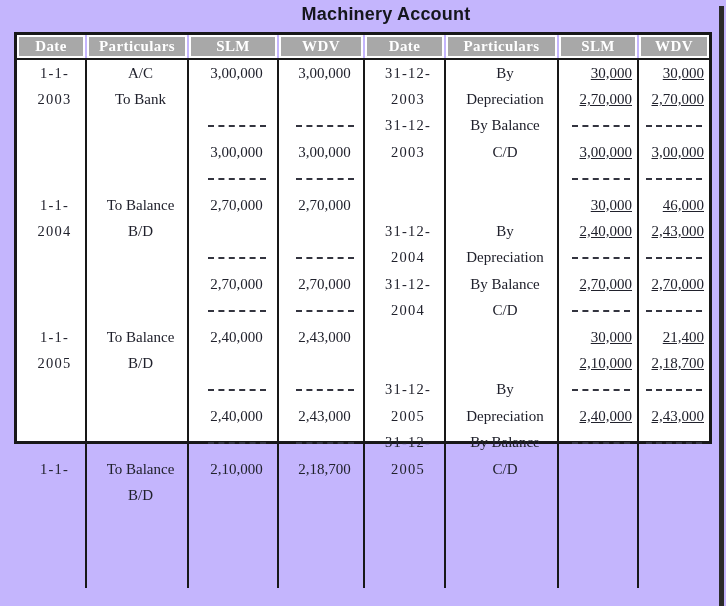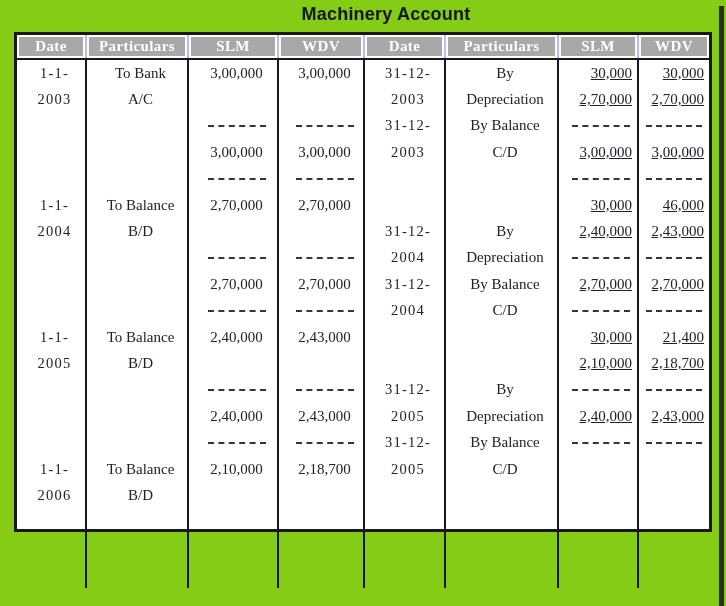--- a/index.html
+++ b/index.html
@@ -1,27 +1,27 @@
 <!DOCTYPE html>
 <html><head>
 <meta charset="utf-8">
 <style>
   html,body{margin:0;padding:0;background:#e8e8e8;}
   .page{
-    position:relative;width:726px;height:606px;background:#84cc16;
+    position:relative;width:726px;height:606px;background:#c4b5fd;
     font-family:"Liberation Serif", serif;color:#20212c;overflow:hidden;
   }
   .title{
     position:absolute;top:4px;left:0;width:726px;text-align:center;
     transform:translateX(23px);
     font-family:"Liberation Sans", sans-serif;font-weight:bold;
     font-size:18px;color:#15161d;letter-spacing:.2px;
   }
   .acct-table{
-    position:absolute;left:14px;top:32px;width:698px;height:500px;
+    position:absolute;left:14px;top:32px;width:698px;height:412px;
     border:3px solid #181818;box-sizing:border-box;background:#fff;
     display:flex;flex-direction:column;
   }
   .header-row{
     display:grid;grid-template-columns:68px 102px 90px 86px 81px 113px 80px auto;
     height:25px;flex:none;border-bottom:2px solid #181818;box-sizing:border-box;
   }
   .hcell{
     background:#fff;padding:2px;box-sizing:border-box;border-left:2px solid #c4b5fd;
   }
@@ -97,28 +97,27 @@
           <div class="bline">2004</div>
           <div class="bline"></div>
           <div class="bline"></div>
           <div class="bline"></div>
           <div class="bline">1-1-</div>
           <div class="bline">2005</div>
           <div class="bline"></div>
           <div class="bline"></div>
           <div class="bline"></div>
           <div class="bline">1-1-</div>
-          <div class="bline">2006</div>
           <div class="bline"></div>
           <div class="bline"></div>
           <div class="bline"></div>
         </div>
         <div class="bcol">
+          <div class="bline">A/C</div>
           <div class="bline">To Bank</div>
-          <div class="bline">A/C</div>
           <div class="bline"></div>
           <div class="bline"></div>
           <div class="bline"></div>
           <div class="bline">To Balance</div>
           <div class="bline">B/D</div>
           <div class="bline"></div>
           <div class="bline"></div>
           <div class="bline"></div>
           <div class="bline">To Balance</div>
           <div class="bline">B/D</div>

